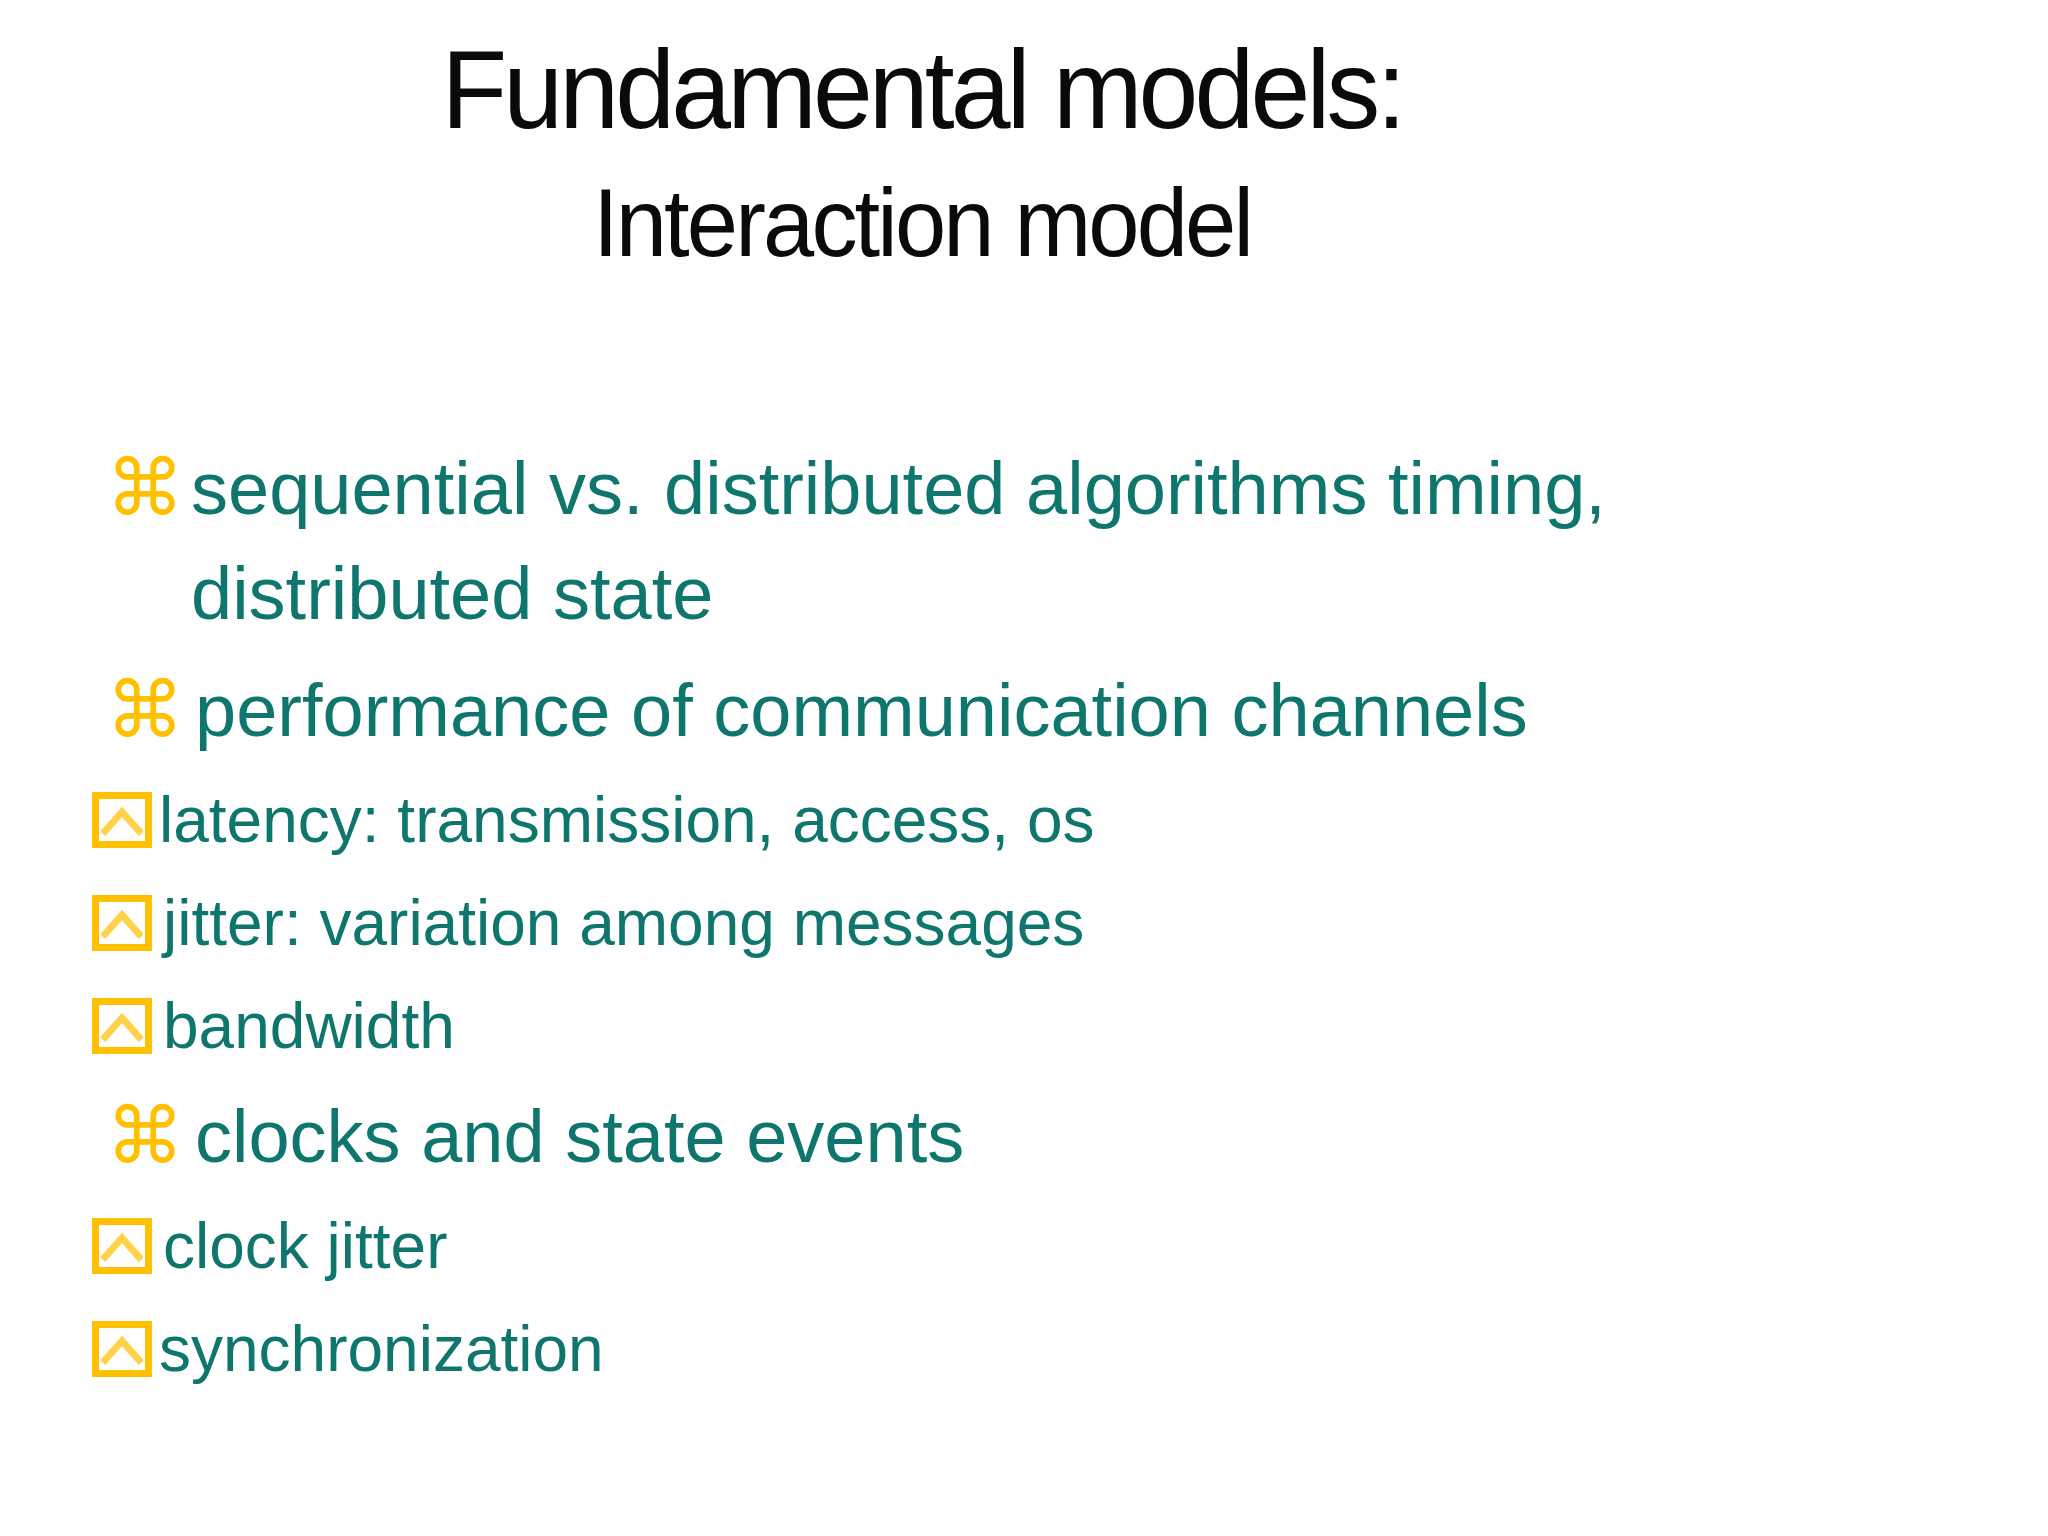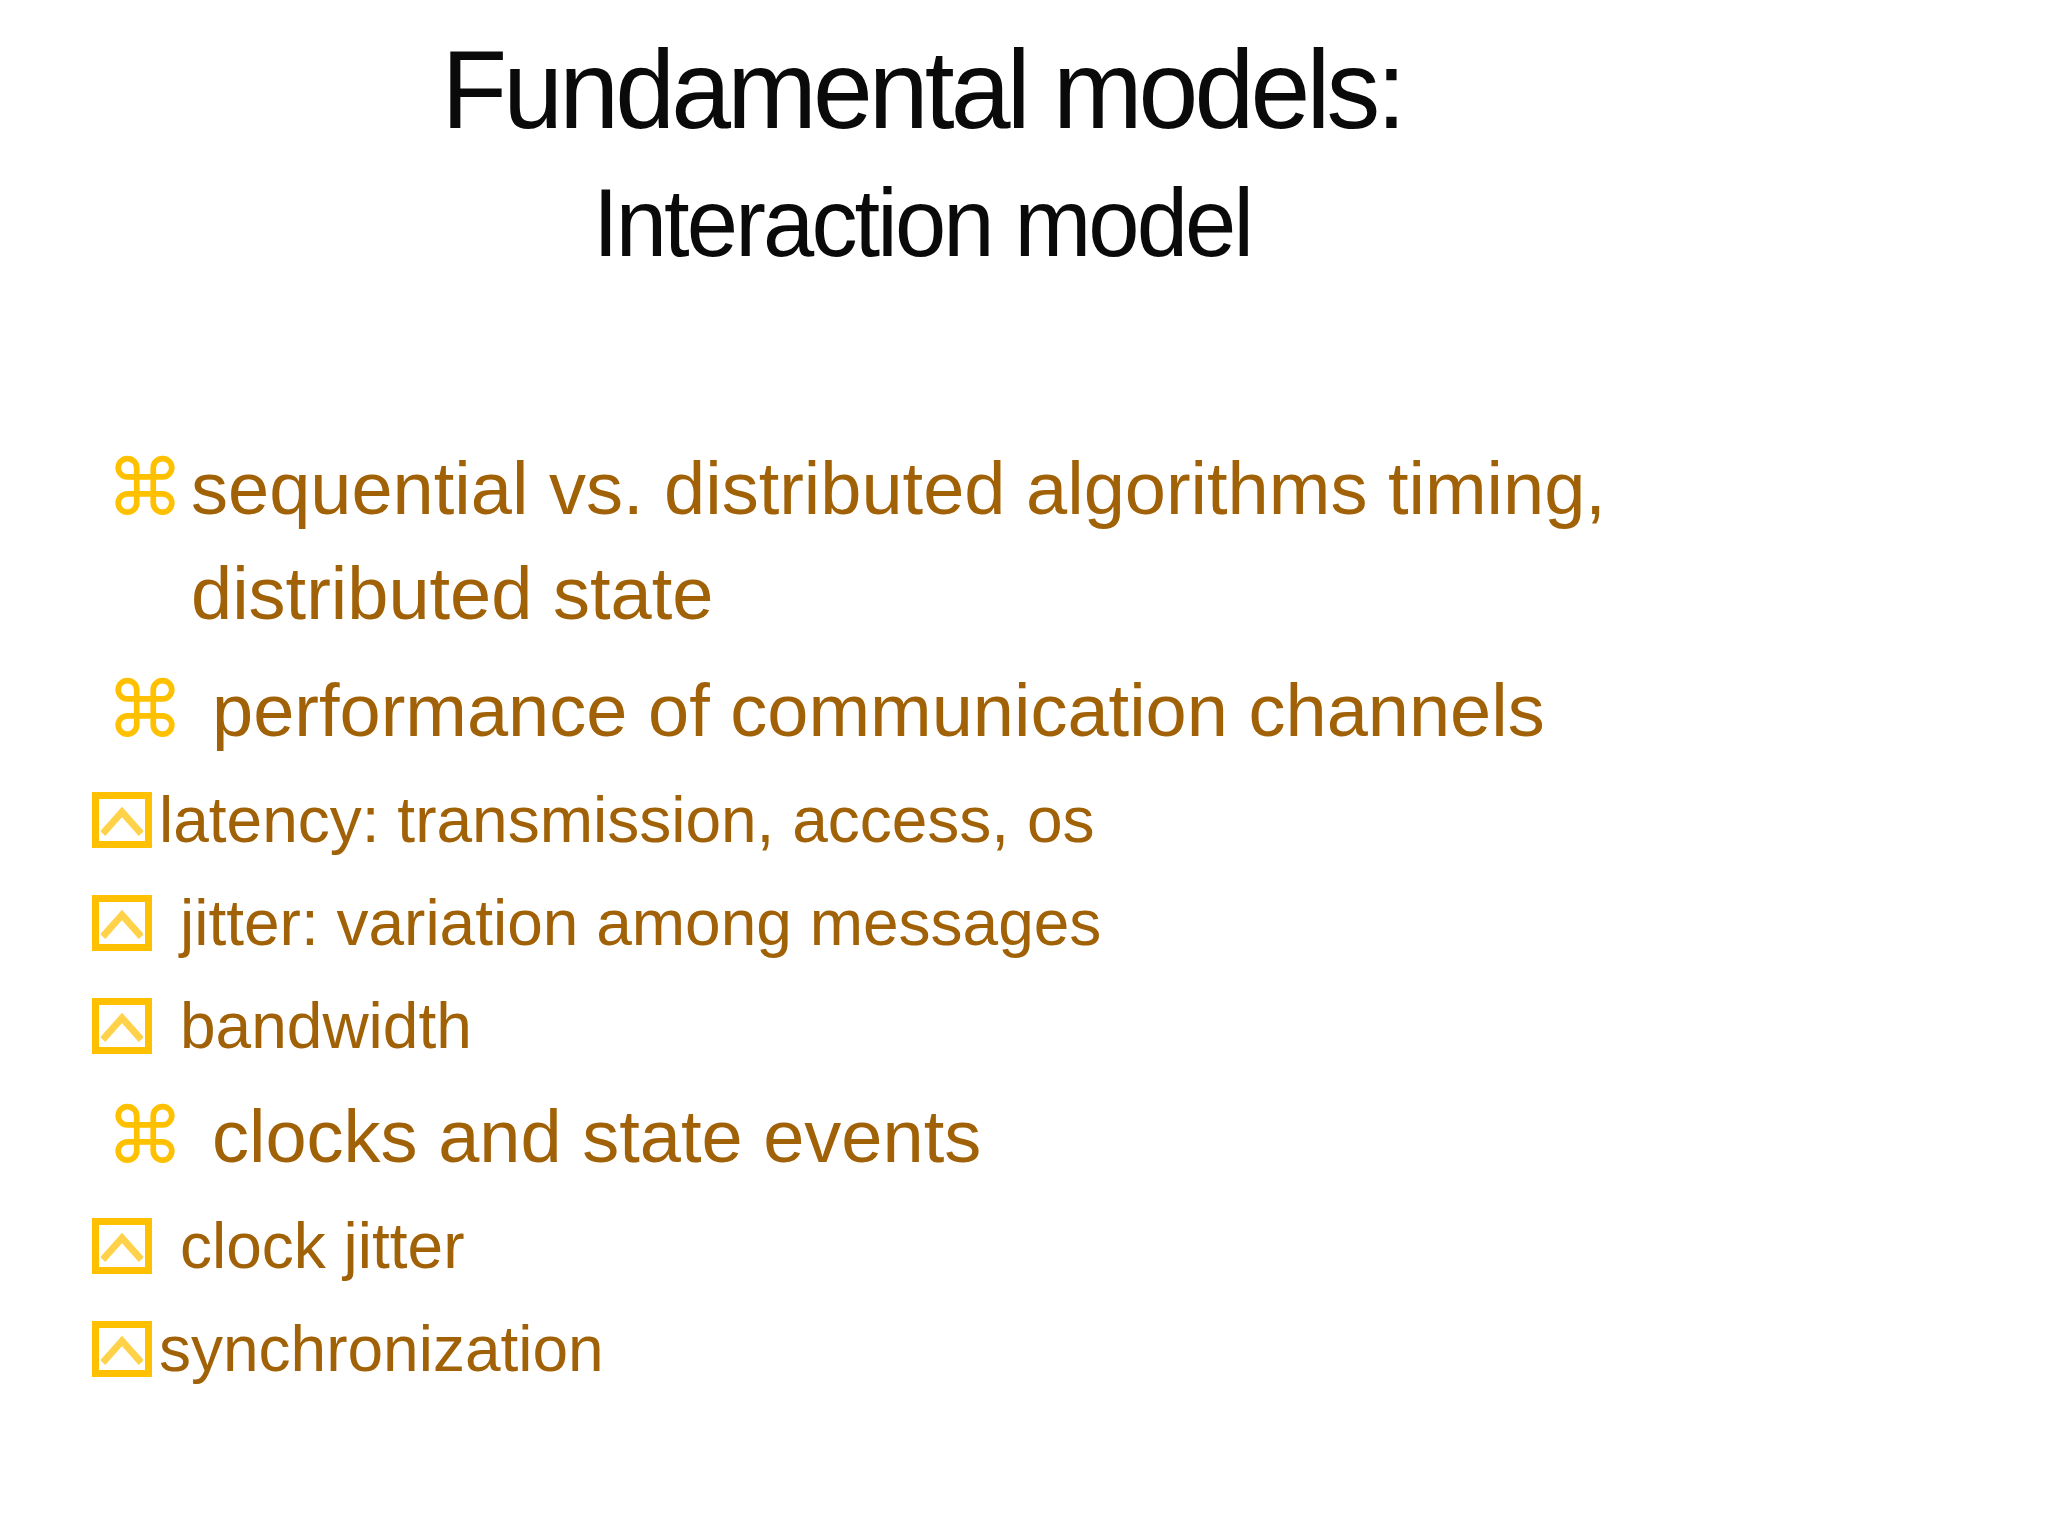--- a/index.html
+++ b/index.html
@@ -49,21 +49,21 @@
   .content {
     margin-top: 160px;
     padding-right: 56px;
     color: #6b3a14;
   }
   .row {
     display: flex;
     align-items: flex-start;
   }
   .row .text {
-    color: #a16207;
+    color: #0f766e;
   }
 
   
   .row.lvl1 {
     padding-left: 106px;
     font-size: 74px;
     line-height: 105px;
     margin-bottom: 12px;
   }
   .row.lvl1 .icon-cmd {
@@ -76,21 +76,21 @@
 
   
   .row.lvl2 {
     padding-left: 92px;
     font-size: 64px;
     line-height: 91px;
     margin-bottom: 12px;
   }
 
   
-  .row.gap-wide .text  { margin-left: 28px; }
+  .row.gap-wide .text  { margin-left: 11px; }
   .row.gap-tight .text { margin-left: 7px;  }
 
   
   .icon-box {
     flex: 0 0 auto;
     box-sizing: border-box;
     width: 60px;
     height: 56px;
     margin-top: 17px;
     border: 7px solid #ffc000;

